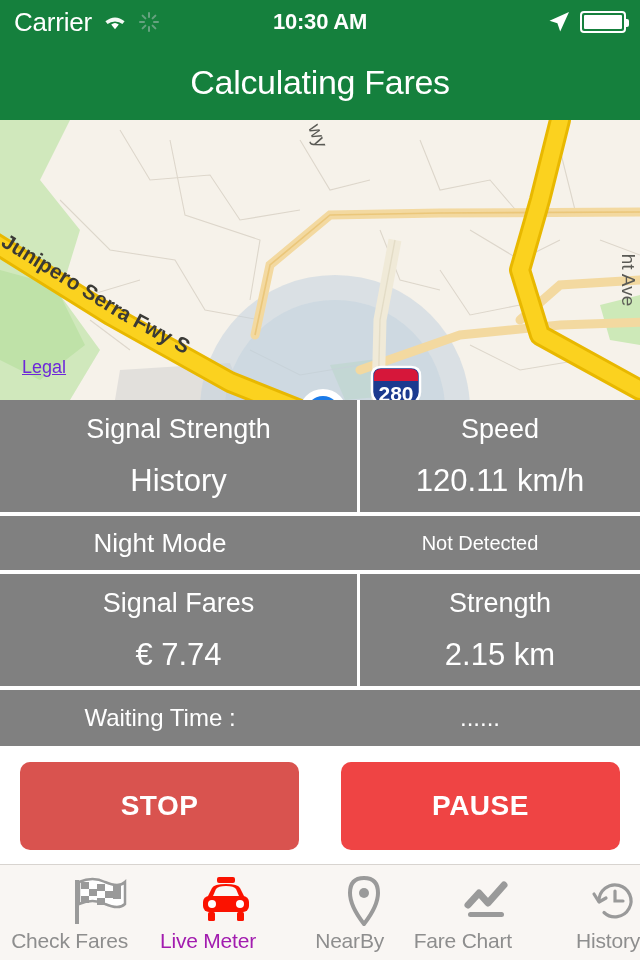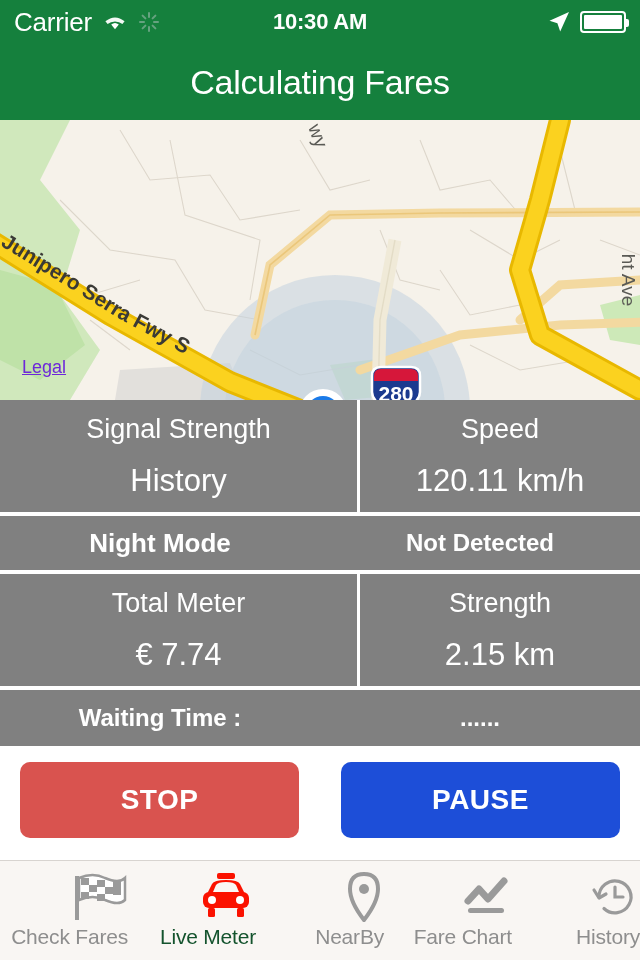--- a/index.html
+++ b/index.html
@@ -79,56 +79,56 @@
   .prow-big .pcell { height:112px; }
   .prow-big .pcell.left { flex:0 0 357px; }
   .prow-big .pcell.right { flex:1; }
   .plabel { font-size:27px; line-height:1; margin-bottom:22px; font-weight:normal; }
   .pvalue { font-size:31px; line-height:1; }
   .prow-thin .pcell {
     height:54px; flex-direction:row; justify-content:space-around;
     flex:1 1 100%;
   }
   .prow-thin .t-label { font-size:26px; flex:0 0 auto; }
-  .prow-thin .t-value { font-size:24px; }
-  .prow-thin .half { flex:1; text-align:center;font-weight:bold; }
+  .prow-thin .t-value { font-size:20px; }
+  .prow-thin .half { flex:1; text-align:center; }
   .prow-wait .pcell { height:56px; }
   .prow-wait .t-label, .prow-wait .t-value { font-size:24px; }
 
   
   .actions {
     display:flex; gap:42px; padding:12px 20px 14px 20px;
     background:#ffffff;
   }
   .btn {
-    flex:1; height:76px; border:none; border-radius:10px;
+    flex:1; height:88px; border:none; border-radius:10px;
     color:#ffffff; font-size:28px; font-weight:bold; letter-spacing:0.5px;
     cursor:pointer; font-family:"Liberation Sans", sans-serif;
     display:flex; align-items:center; justify-content:center;
   }
   .btn-stop { background:#d9534f; }
-  .btn-pause { background:#1d4ed8; }
+  .btn-pause { background:#ef4444; }
 
   
   .tabbar {
     margin-top:auto;
     height:100px; flex:0 0 100px;
     background:#f9f6f3;
     border-top:1px solid #d8d4d0;
     display:flex;
   }
   .tab {
     flex:1; display:flex; flex-direction:column;
     align-items:flex-end; justify-content:flex-start;
     padding-top:10px; cursor:pointer;
   }
   .tab-icon { height:52px; display:flex; align-items:center; justify-content:center; }
   .tab-icon svg { display:block; }
   .tab-label { font-size:21px; color:#8e8e8e; margin-top:2px; letter-spacing:-0.2px; }
-  .tab.active .tab-label { color:#14532d; }
+  .tab.active .tab-label { color:#a21caf; }
 </style>
 </head>
 <body>
 
 <div id="app">
 
   <div class="navbar">
 
     <div class="statusbar">
       <div class="sb-left">
@@ -271,21 +271,21 @@
 
     <div class="prow prow-thin">
       <div class="pcell">
         <span class="t-label half">Night Mode</span>
         <span class="t-value half">Not Detected</span>
       </div>
     </div>
 
     <div class="prow prow-big">
       <div class="pcell left">
-        <span class="plabel">Total Meter</span>
+        <span class="plabel">Signal Fares</span>
         <span class="pvalue">€ 7.74</span>
       </div>
       <div class="pcell right">
         <span class="plabel">Strength</span>
         <span class="pvalue">2.15 km</span>
       </div>
     </div>
 
     <div class="prow prow-thin prow-wait">
       <div class="pcell">

